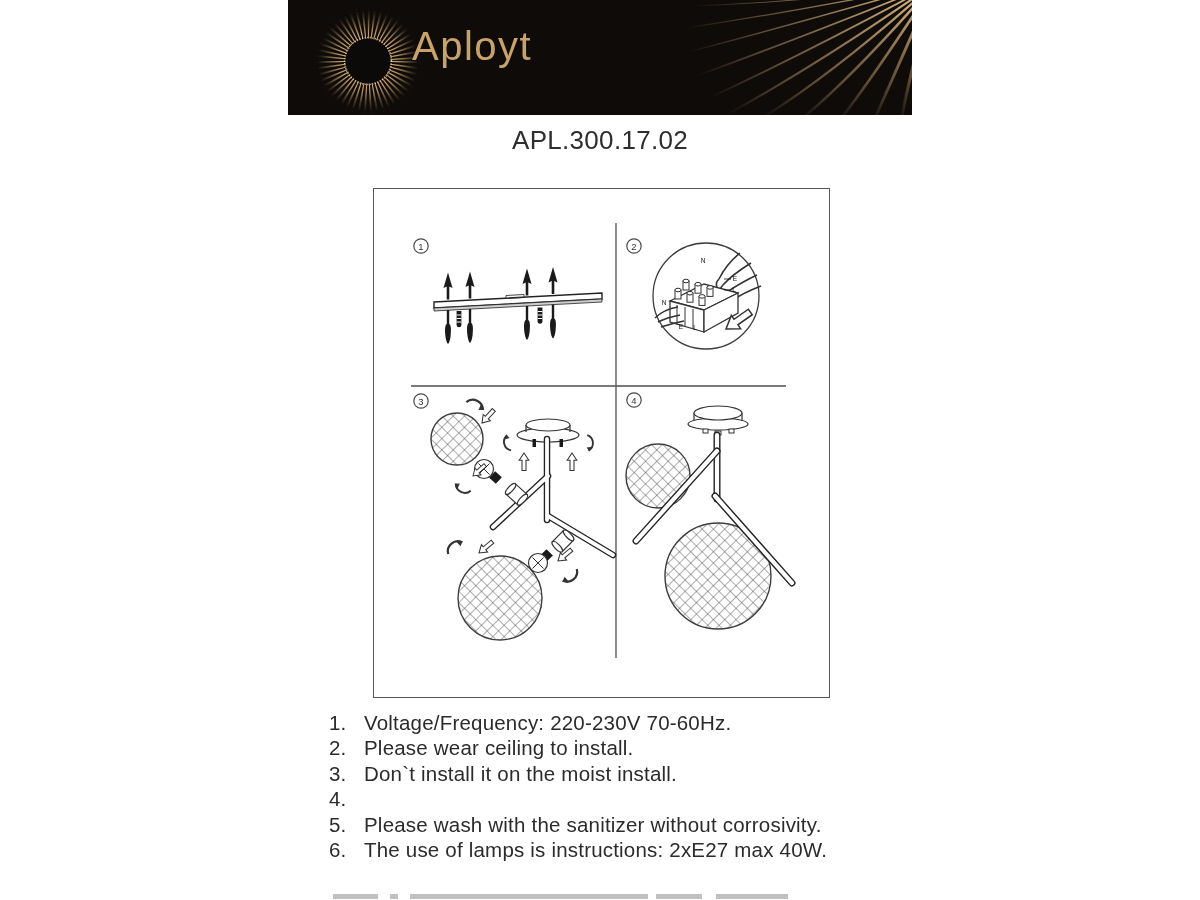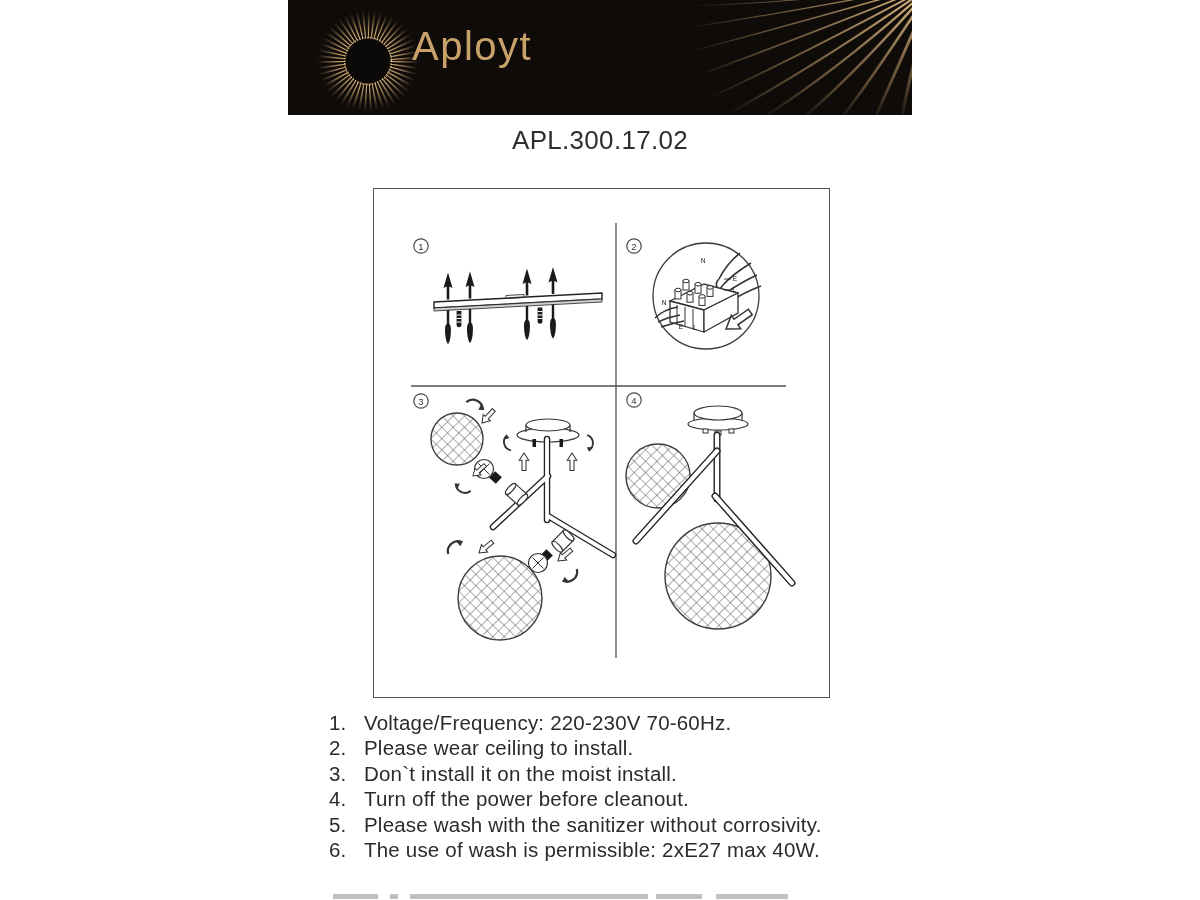--- a/index.html
+++ b/index.html
@@ -278,29 +278,28 @@
   <div class="row">
     <span class="num">2.</span>
     <span class="txt">Please wear ceiling to install.</span>
   </div>
   <div class="row">
     <span class="num">3.</span>
     <span class="txt">Don`t install it on the moist install.</span>
   </div>
   <div class="row">
     <span class="num">4.</span>
-    <span class="txt">Turn off the power before cleanout.</span>
   </div>
   <div class="row">
     <span class="num">5.</span>
     <span class="txt">Please wash with the sanitizer without corrosivity.</span>
   </div>
   <div class="row">
     <span class="num">6.</span>
-    <span class="txt">The use of wash is permissible: 2xE27 max 40W.</span>
+    <span class="txt">The use of lamps is instructions: 2xE27 max 40W.</span>
   </div>
 </div>
 
 <div class="cut-line cl1"></div>
 <div class="cut-line cl2"></div>
 <div class="cut-line cl3"></div>
 <div class="cut-line cl4"></div>
 <div class="cut-line cl5"></div>
 
 </body></html>

